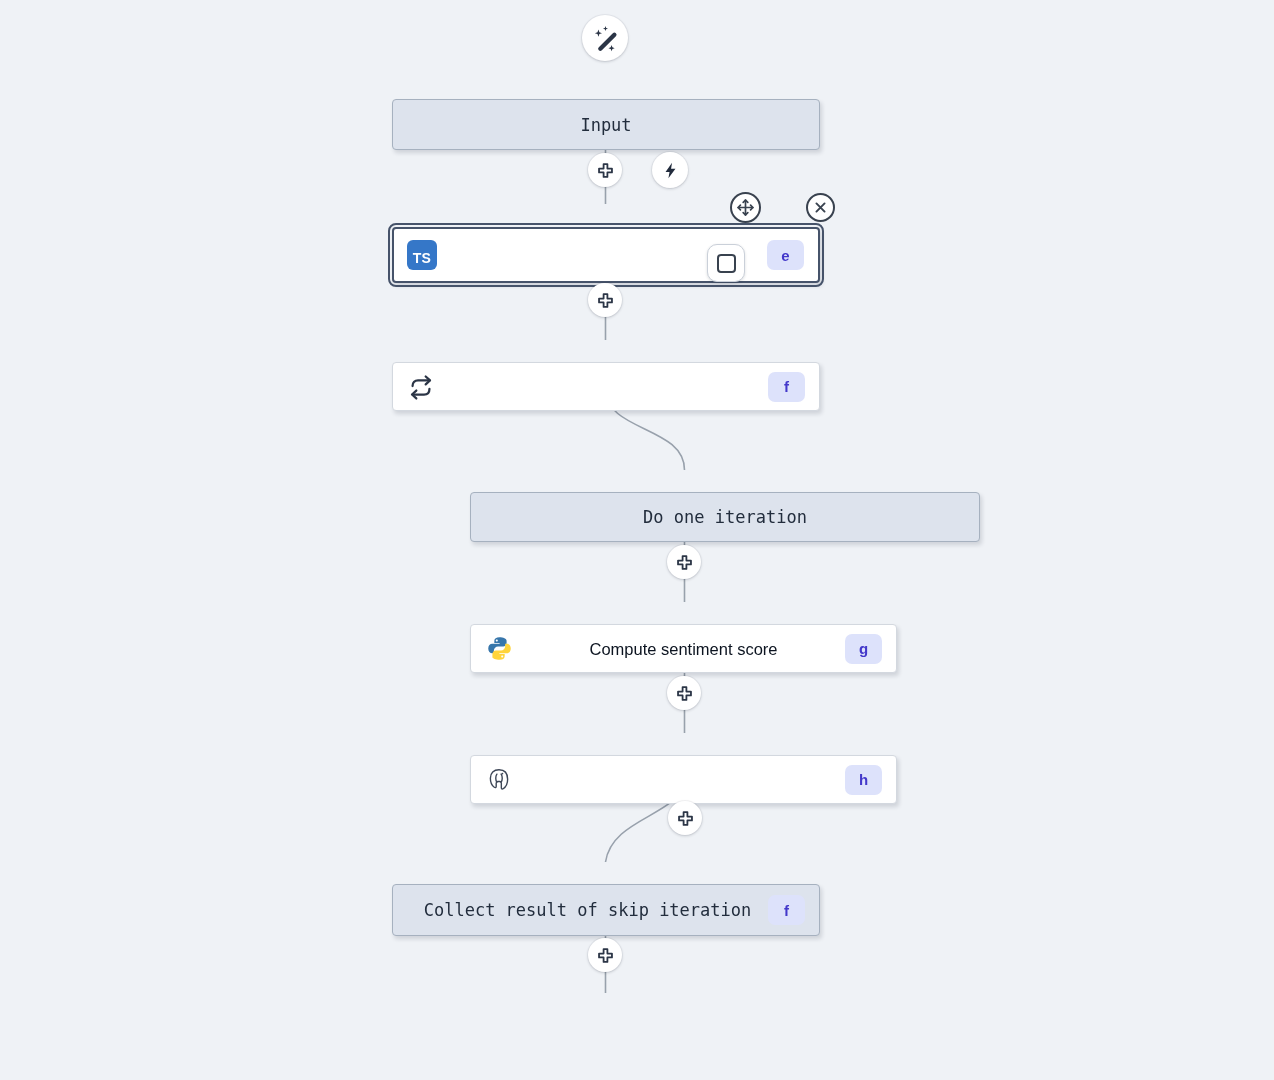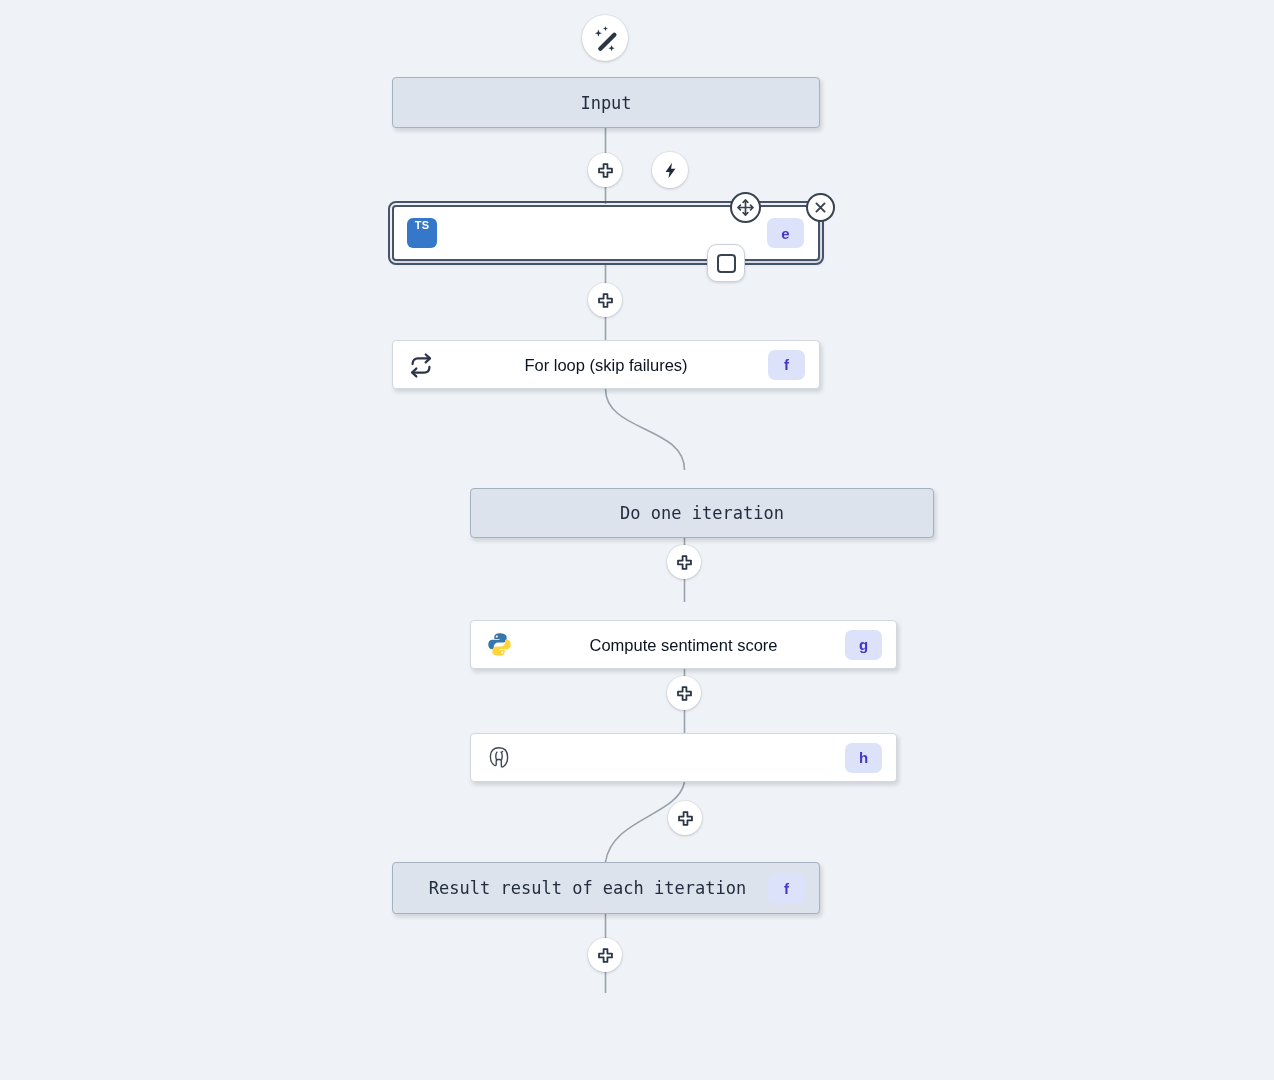--- a/index.html
+++ b/index.html
@@ -15,20 +15,21 @@
   #edges { position: absolute; inset: 0; pointer-events: none; }
 
   
   .node {
     position: absolute;
     display: flex;
     align-items: center;
     border-radius: 4px;
     padding: 0 14px;
     box-shadow: 2px 3px 4px rgba(16,24,40,.14);
+    margin-top: 22px;
   }
   .node.white {
     background: #ffffff;
     border: 1px solid #d3d8df;
     color: #0c1420;
   }
   .node.tinted {
     background: #dde3ed;
     border: 1px solid #a6b1bf;
     color: #222d3d;
@@ -58,21 +59,21 @@
     font-family: "Liberation Sans", sans-serif;
     font-size: 15px; font-weight: 700;
     flex: 0 0 auto;
   }
   .node.center-abs .badge { position: absolute; right: 14px; top: 50%; transform: translateY(-50%); }
 
   .ts-chip {
     width: 30px; height: 30px; border-radius: 6px;
     background: #3577c8; color: #ffffff;
     display: flex; align-items: flex-end; justify-content: center;
-    font-size: 11px; font-weight: 700; padding-bottom: 17px;
+    font-size: 14px; font-weight: 700; padding-bottom: 4px;
     letter-spacing: .3px;
   }
 
   
   .circle-btn {
     position: absolute; border-radius: 50%;
     background: #ffffff; border: none;
     display: flex; align-items: center; justify-content: center;
     box-shadow: 0 1px 3px rgba(16,24,40,.18), 0 0 0 1px rgba(16,24,40,.04);
     cursor: pointer; padding: 0;
@@ -184,37 +185,36 @@
 
   <div class="node white sans center-abs" style="left:392px;top:340px;width:428px;height:49px">
     <span class="nicon">
       <svg width="30" height="30" viewBox="0 0 32 32" stroke="#2b3546" stroke-width="2.4" fill="none" stroke-linecap="round" stroke-linejoin="round">
         <path d="M7 15 C7 10.8 9.4 9 12.8 9 H25"></path>
         <path d="M21 4.8 L25.6 9 L21 13.2"></path>
         <path d="M25 18 C25 22.2 22.6 24 19.2 24 H7"></path>
         <path d="M11 19.8 L6.4 24 L11 28.2"></path>
       </svg>
     </span>
-    <span class="nlabel">For loop (skip failures)</span>
     <span class="badge">f</span>
   </div>
 
-  <div class="node tinted mono" style="left:470px;top:488px;width:464px;height:50px">
+  <div class="node tinted mono" style="left:470px;top:470px;width:510px;height:50px">
     <span class="nlabel">Do one iteration</span>
   </div>
 
   <button class="circle-btn plus-btn" style="left:667px;top:545px">
     <span>
       <svg width="19" height="19" viewBox="0 0 20 20">
         <path d="M8 3.2 h4 v4.8 h4.8 v4 h-4.8 v4.8 h-4 v-4.8 H3.2 v-4 H8 Z" fill="#ffffff" stroke="#2b3546" stroke-width="1.9" stroke-linejoin="round"></path>
       </svg>
     </span>
   </button>
 
-  <div class="node white sans center-abs" style="left:470px;top:620px;width:427px;height:49px">
+  <div class="node white sans center-abs" style="left:470px;top:602px;width:427px;height:49px">
     <span class="nicon">
       <svg width="27" height="27" viewBox="0 0 24 24">
         <path fill="#3776ab" d="M11.9 2 C9.2 2 7.4 3.2 7.4 5.2 V7.1 h4.7 v0.7 H5.6 C3.5 7.8 2 9.4 2 12 c0 2.6 1.5 4.2 3.6 4.2 H7 v-2.4 c0-2 1.7-3.6 3.7-3.6 h4.5 c1.7 0 3.1-1.4 3.1-3.1 V5.2 C18.3 3.2 15.4 2 11.9 2 Z M9.6 3.9 c0.5 0 0.9 0.4 0.9 0.9 s-0.4 0.9 -0.9 0.9 -0.9-0.4 -0.9-0.9 0.4-0.9 0.9-0.9 Z"></path>
         <path fill="#ffd43b" d="M12.1 22 c2.7 0 4.5-1.2 4.5-3.2 V16.9 h-4.7 v-0.7 h6.5 c2.1 0 3.6-1.6 3.6-4.2 c0-2.6-1.5-4.2-3.6-4.2 H17 v2.4 c0 2-1.7 3.6-3.7 3.6 H8.8 c-1.7 0-3.1 1.4-3.1 3.1 v2.9 C5.7 20.8 8.6 22 12.1 22 Z M14.4 20.1 c-0.5 0-0.9-0.4-0.9-0.9 s0.4-0.9 0.9-0.9 0.9 0.4 0.9 0.9 -0.4 0.9 -0.9 0.9 Z"></path>
       </svg>
     </span>
     <span class="nlabel">Compute sentiment score</span>
     <span class="badge">g</span>
   </div>
 
@@ -240,21 +240,21 @@
 
   <button class="circle-btn plus-btn" style="left:668px;top:801px">
     <span>
       <svg width="19" height="19" viewBox="0 0 20 20">
         <path d="M8 3.2 h4 v4.8 h4.8 v4 h-4.8 v4.8 h-4 v-4.8 H3.2 v-4 H8 Z" fill="#ffffff" stroke="#2b3546" stroke-width="1.9" stroke-linejoin="round"></path>
       </svg>
     </span>
   </button>
 
   <div class="node tinted mono" style="left:392px;top:862px;width:428px;height:52px">
-    <span class="nlabel">Result result of each iteration</span>
+    <span class="nlabel">Collect result of skip iteration</span>
     <span class="badge">f</span>
   </div>
 
   <button class="circle-btn plus-btn" style="left:588px;top:938px">
     <span>
       <svg width="19" height="19" viewBox="0 0 20 20">
         <path d="M8 3.2 h4 v4.8 h4.8 v4 h-4.8 v4.8 h-4 v-4.8 H3.2 v-4 H8 Z" fill="#ffffff" stroke="#2b3546" stroke-width="1.9" stroke-linejoin="round"></path>
       </svg>
     </span>
   </button>

